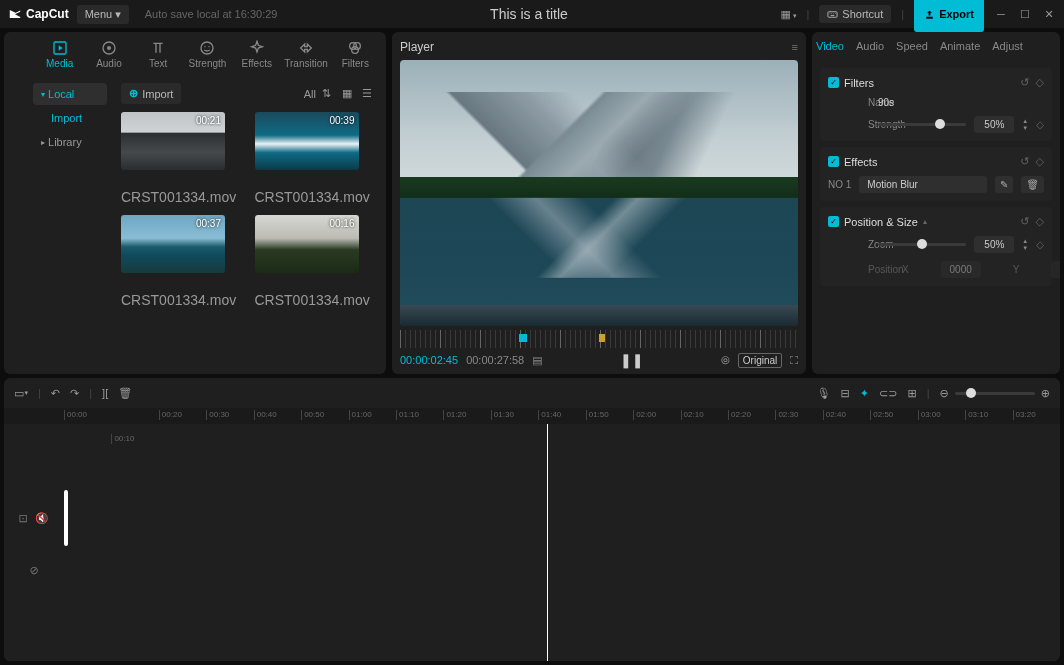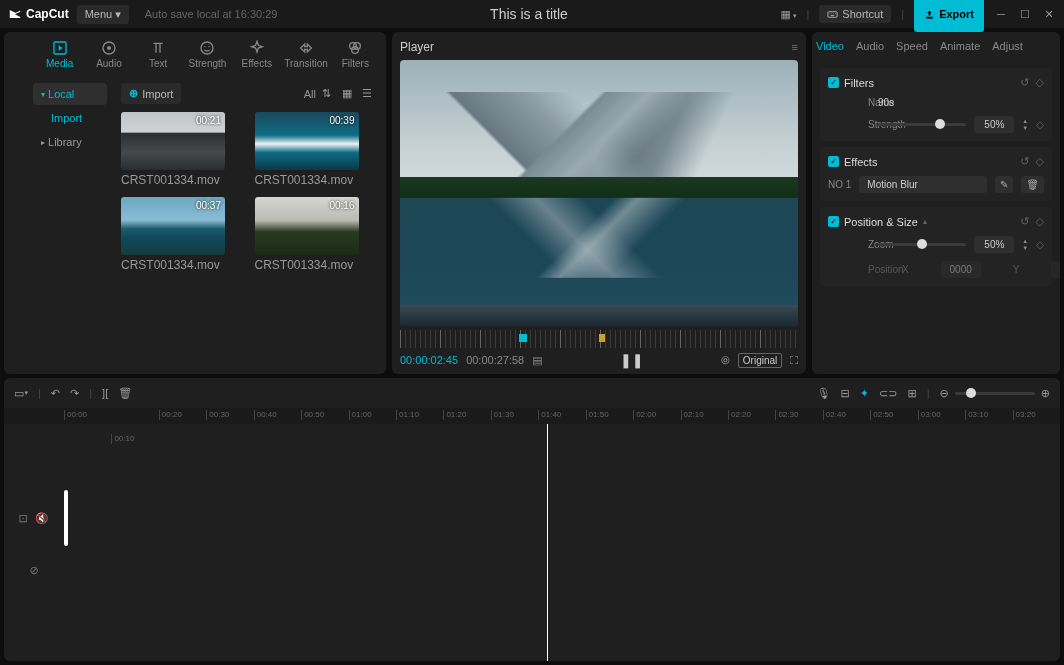--- a/index.html
+++ b/index.html
@@ -35,21 +35,21 @@
 .media-content { flex: 1; padding: 8px 10px; display: flex; flex-direction: column; gap: 8px; overflow: hidden; }
 .mc-top { display: flex; align-items: center; gap: 6px; }
 .import-btn { background: #2a2a2a; border: none; color: #b8b8b8; padding: 4px 8px; border-radius: 3px; font-size: 11px; display: flex; align-items: center; gap: 4px; cursor: pointer; }
 .import-btn .plus { color: #00bcd4; font-weight: bold; }
 .mc-top-right { margin-left: auto; display: flex; align-items: center; gap: 6px; color: #999; }
 .mc-top-right .sm { width: 14px; height: 14px; cursor: pointer; }
 .clips-grid { display: grid; grid-template-columns: repeat(2, 1fr); gap: 10px 12px; }
 .clip { display: flex; flex-direction: column; gap: 3px; }
 .clip-thumb { width: 104px; height: 58px; border-radius: 3px; position: relative; overflow: hidden; }
 .clip-dur { position: absolute; top: 3px; right: 4px; color: #fff; font-size: 10px; text-shadow: 0 0 3px #000; }
-.clip-name { font-size: 12px; color: #999; }
+.clip-name { font-size: 14px; color: #999; margin-top: 16px; }
 
 .scenery-1 { background: linear-gradient(180deg, #c0c4c7 0%, #cfd3d6 35%, #2d3033 36%, #46494c 70%, #2a2d30 100%); }
 .scenery-2 { background: linear-gradient(180deg, #1a4a5c 0%, #0f6b85 40%, #eaf2f5 55%, #0f6b85 70%, #0a3a48 100%); }
 .scenery-3 { background: linear-gradient(180deg, #6ea7c2 0%, #89bdd4 40%, #1a5a6a 55%, #0f4a5c 70%, #183a3c 100%); }
 .scenery-4 { background: linear-gradient(180deg, #d6d6d2 0%, #bcbcb5 40%, #2a3a22 60%, #1a2a15 100%); }
 
 
 .player-panel { flex: 1; background: #1f1f1f; border-radius: 6px; display: flex; flex-direction: column; padding: 8px 8px 6px; }
 .player-head { display: flex; align-items: center; margin-bottom: 6px; }
 .player-head .lbl { color: #ccc; font-size: 12px; }

